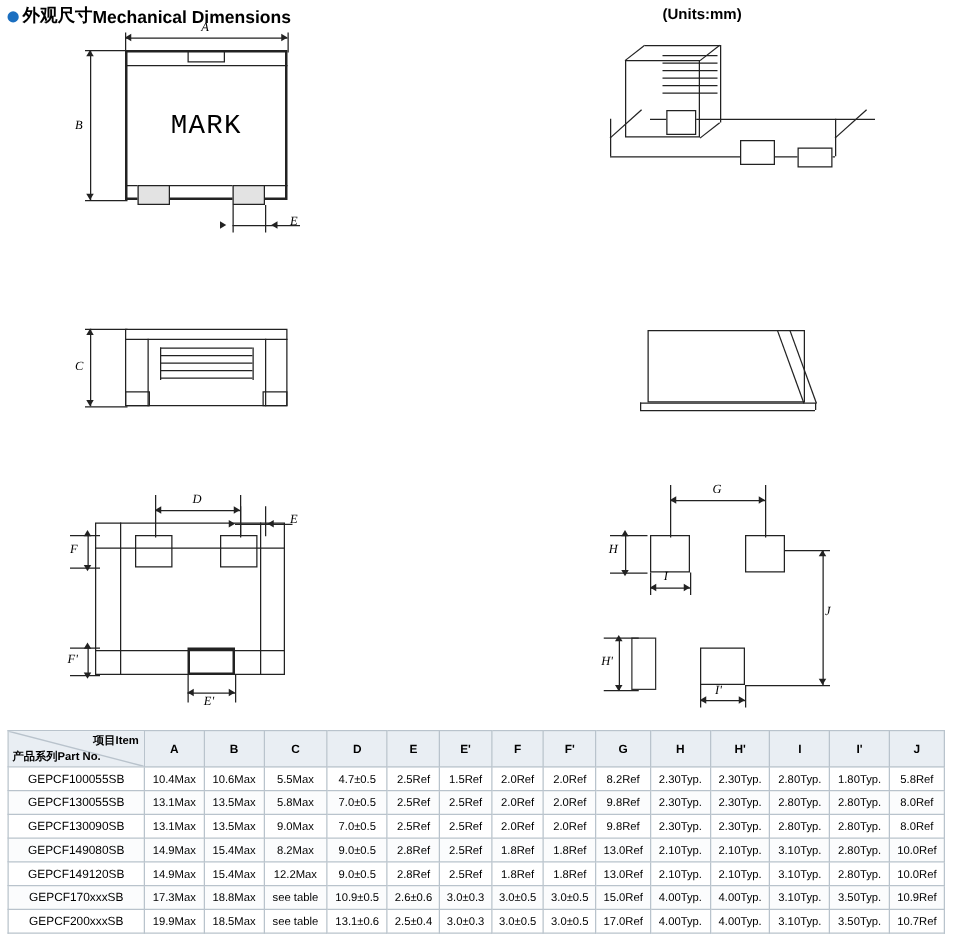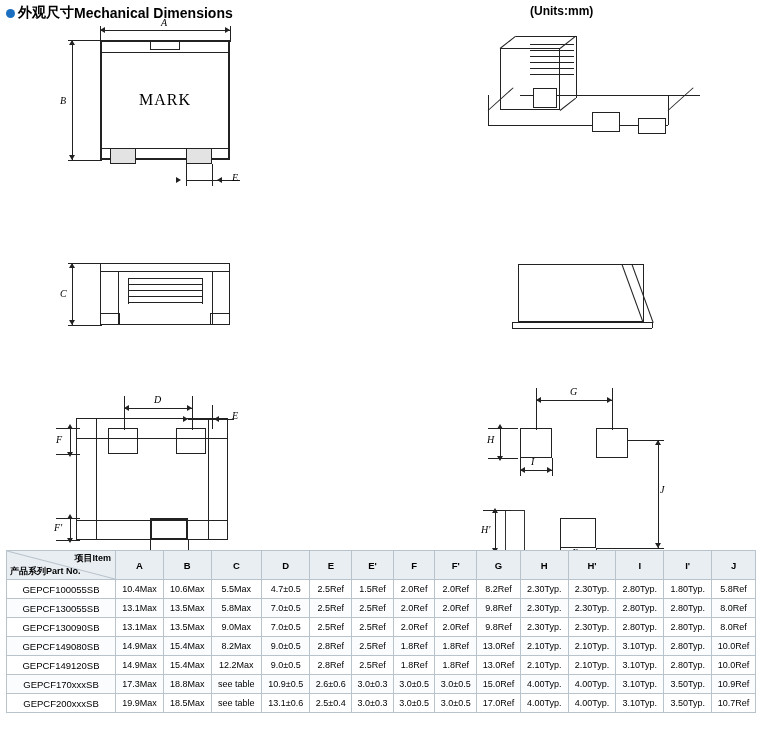--- a/index.html
+++ b/index.html
@@ -78,30 +78,30 @@
   .arrow-l { border-top: 3px solid transparent; border-bottom: 3px solid transparent; border-right: 5px solid #222; }
   .arrow-r { border-top: 3px solid transparent; border-bottom: 3px solid transparent; border-left: 5px solid #222; }
   .arrow-u { border-left: 3px solid transparent; border-right: 3px solid transparent; border-bottom: 5px solid #222; }
   .arrow-d { border-left: 3px solid transparent; border-right: 3px solid transparent; border-top: 5px solid #222; }
 
   .markbox {
     position: absolute;
     display: flex;
     align-items: center;
     justify-content: center;
-    font-size: 16px;
-    font-family: Liberation Serif, serif;
+    font-size: 22px;
+    font-family: Liberation Mono, monospace;
     letter-spacing: 1px;
   }
 
   
   .tbl-wrap {
     position: absolute;
     left: 6px;
-    top: 550px;
+    top: 584px;
     width: 732px;
   }
   table.spec {
     border-collapse: collapse;
     width: 750px;
     font-size: 9px;
     font-family: "Liberation Sans", sans-serif;
   }
   table.spec th, table.spec td {
     border: 1px solid #b9c3cc;

